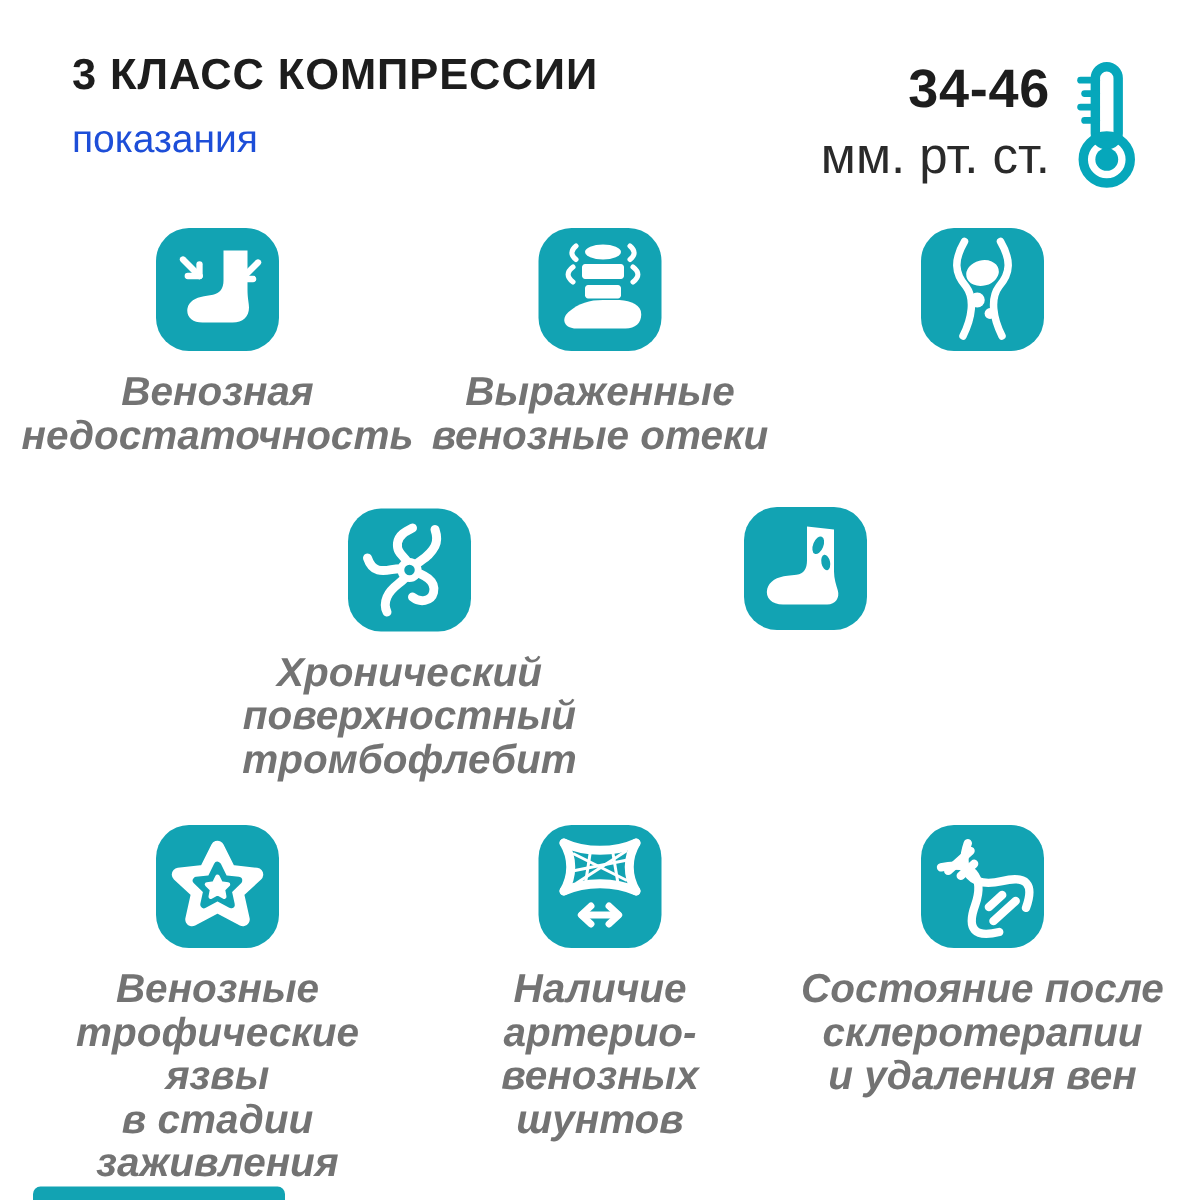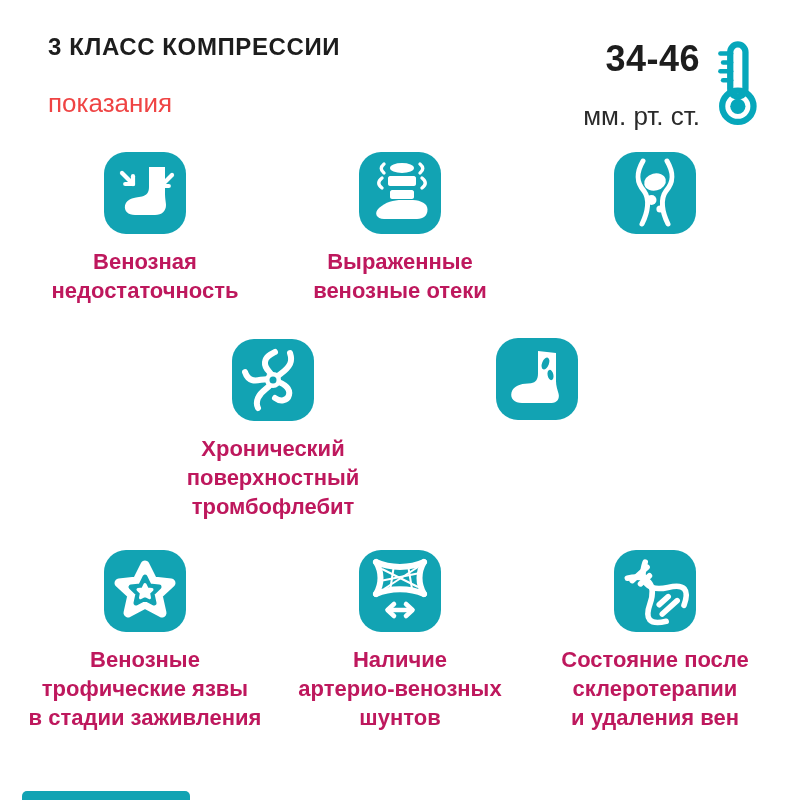--- a/index.html
+++ b/index.html
@@ -5,53 +5,53 @@
   html,body{margin:0;padding:0;}
   body{
     width:800px;height:800px;position:relative;overflow:hidden;
     background:#ffffff;
     font-family:"Liberation Sans","DejaVu Sans",sans-serif;
     color:#1e1e1e;
   }
   
   .header-left{position:absolute;left:48px;top:33px;}
   .title{
-    font-size:24px;font-weight:800;letter-spacing:.6px;
+    font-size:29px;font-weight:800;letter-spacing:.6px;
     color:#1d1d1d;line-height:1.2;white-space:nowrap;
   }
   .subtitle{
-    font-size:26px;font-weight:400;color:#ef4444;margin-top:26px;
+    font-size:26px;font-weight:400;color:#1d4ed8;margin-top:9px;
   }
   .header-right{
     position:absolute;top:38px;right:40px;
     display:flex;align-items:flex-start;gap:13px;
   }
   .pressure{ text-align:right; }
   .pressure-value{
     font-size:36px;font-weight:800;color:#1d1d1d;line-height:1.15;
     letter-spacing:.5px;
   }
   .pressure-unit{
-    font-size:26px;font-weight:400;color:#2a2a2a;margin-top:22px;white-space:nowrap;
+    font-size:34px;font-weight:400;color:#2a2a2a;margin-top:6px;white-space:nowrap;
   }
   .thermo{margin-top:2px;}
   
   .card{
     position:absolute;width:250px;
     display:flex;flex-direction:column;align-items:center;
   }
   .tile{
     width:82px;height:82px;border-radius:22px;
     display:flex;align-items:center;justify-content:center;
     flex:0 0 auto;
   }
   .card-label{
     margin-top:13px;
-    font-size:22px;line-height:29px;font-weight:600;
-    text-align:center;color:#be185d;white-space:pre-line;
+    font-size:27px;line-height:29px;font-weight:600;
+    text-align:center;color:#737373;white-space:pre-line;font-style:italic;
   }
   .c1{left:20px;top:152px;}
   .c2{left:275px;top:152px;}
   .c3{left:530px;top:152px;}
   .c4{left:148px;top:339px;}
   .c5{left:412px;top:338px;}
   .c6{left:20px;top:550px;}
   .c7{left:275px;top:550px;}
   .c8{left:530px;top:550px;}
   

